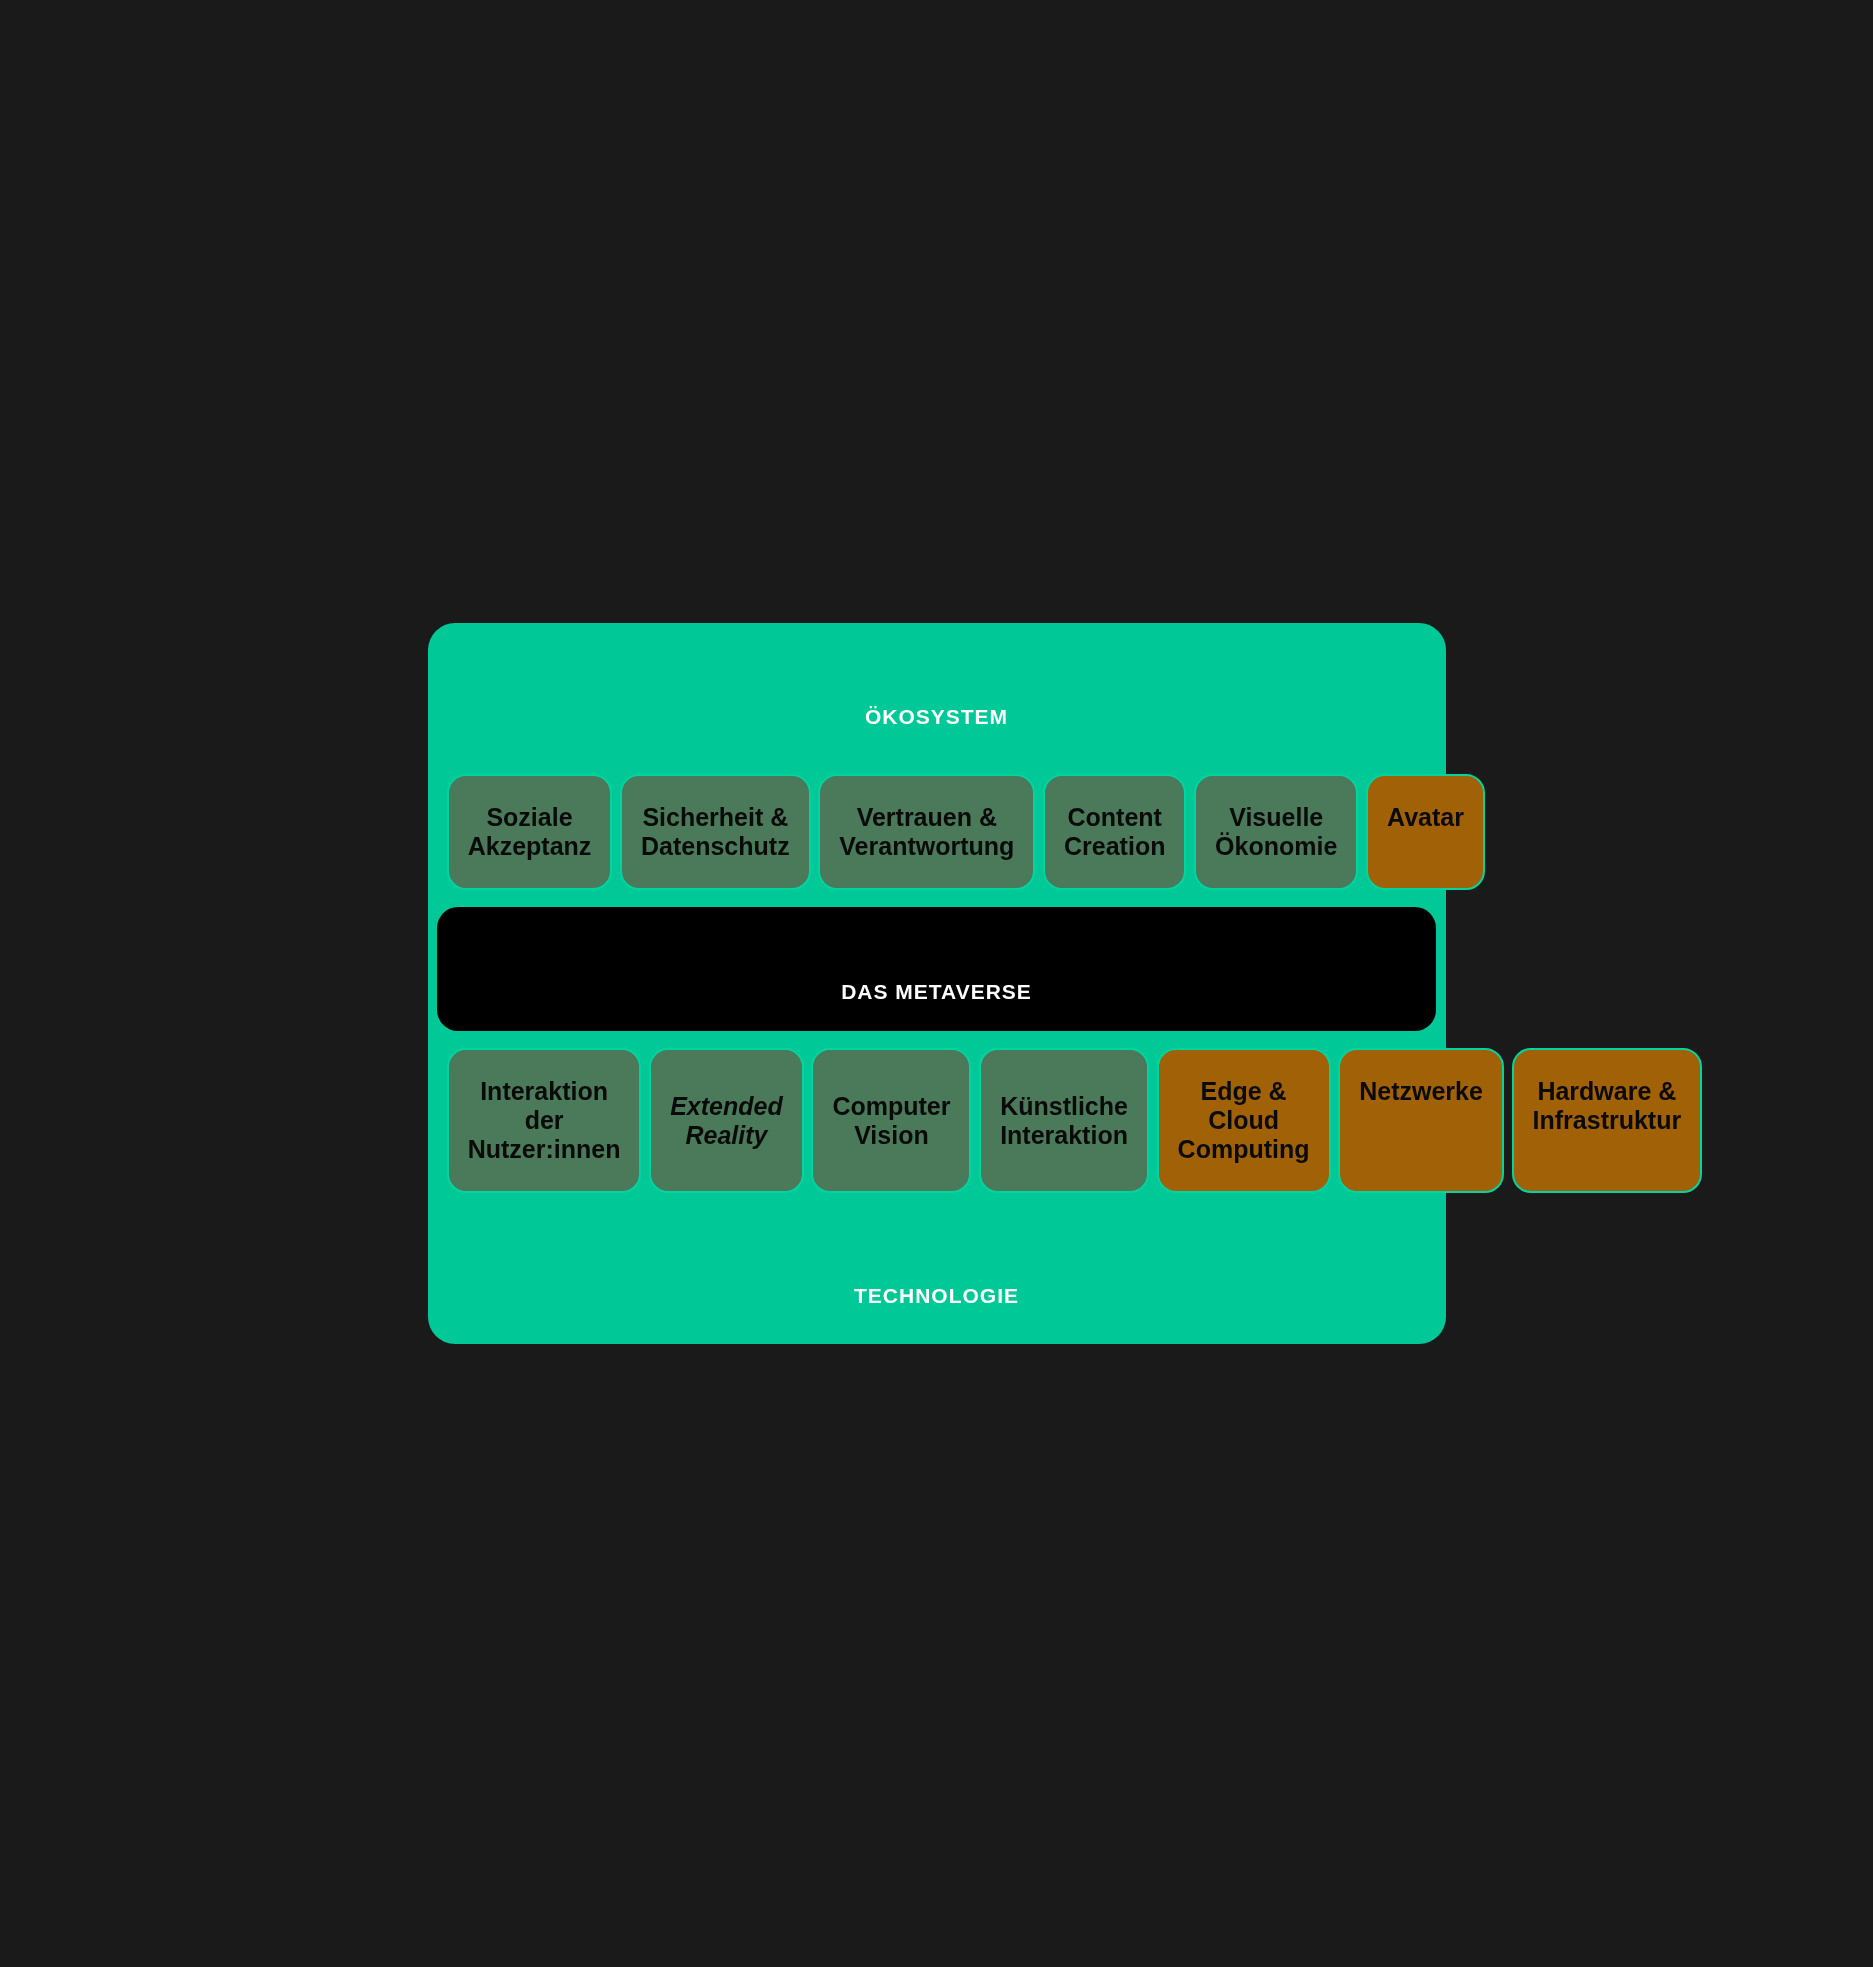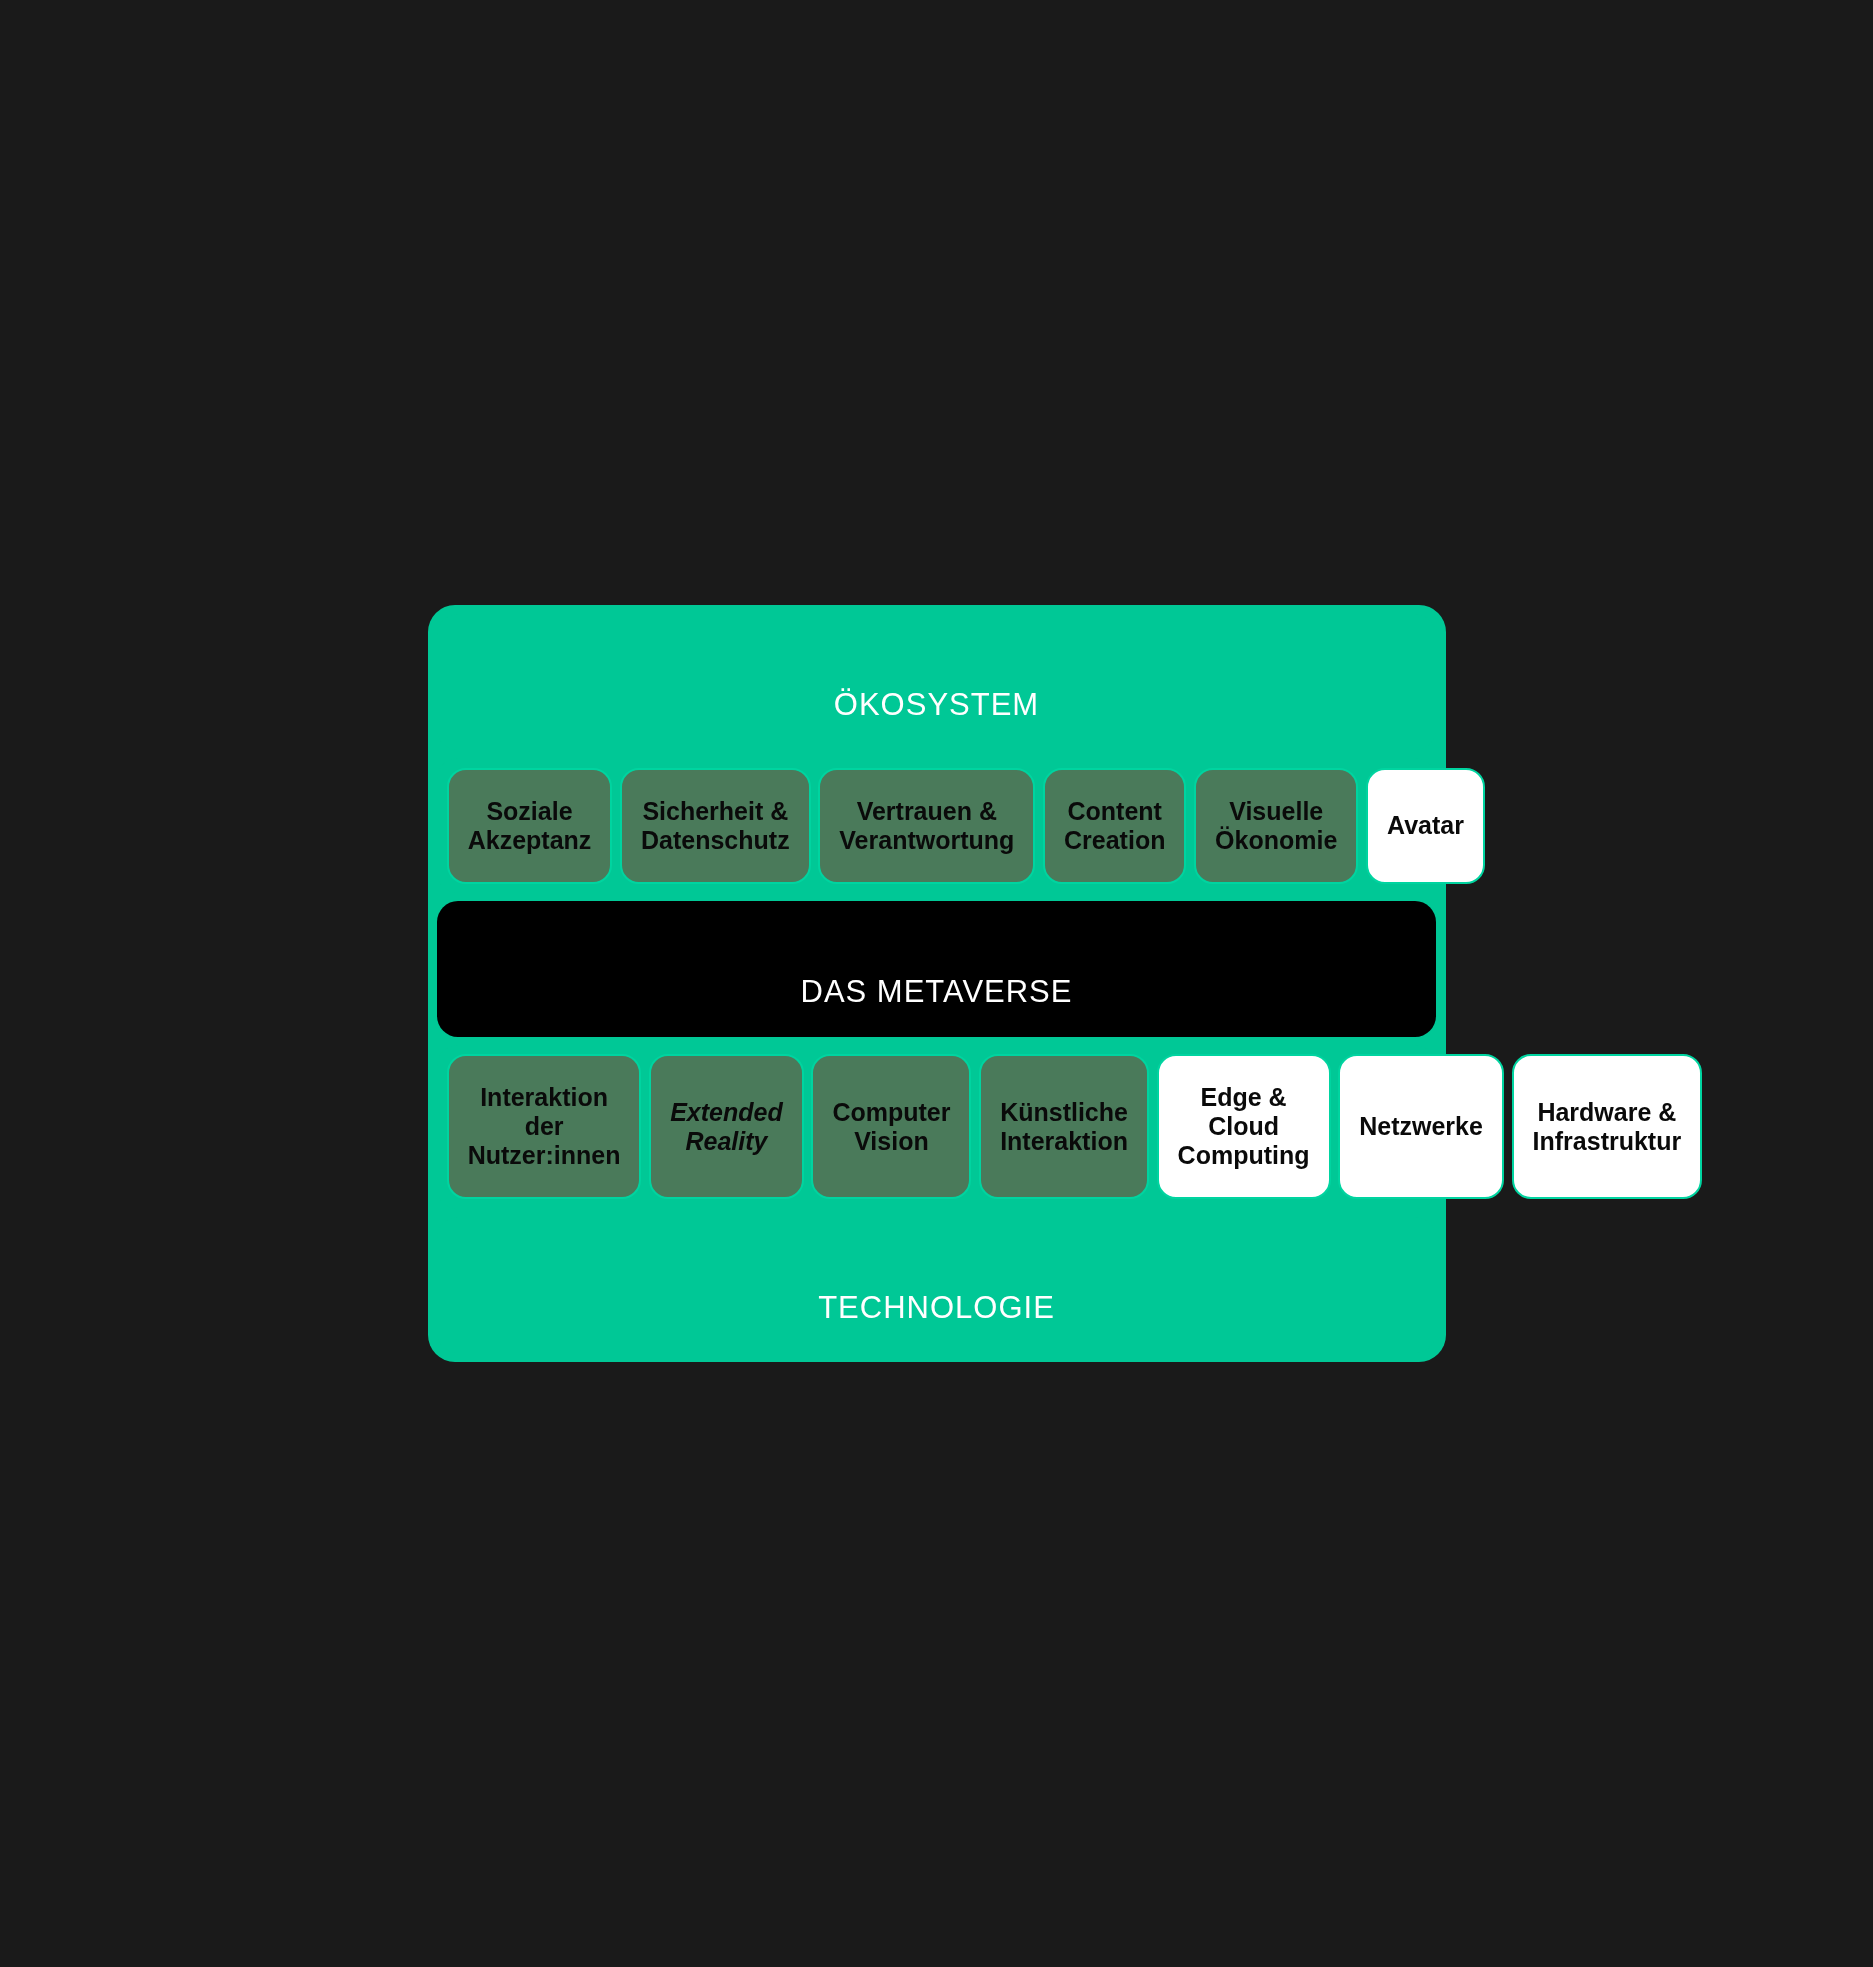--- a/index.html
+++ b/index.html
@@ -38,22 +38,22 @@
 
     .section-header.teal {
       background: #00c896;
     }
 
     .section-header.dark-teal {
       background: #000000;
     }
 
     .section-header-text {
-      font-size: 31px;
-      font-weight: 400;
+      font-size: 21px;
+      font-weight: 700;
       color: white;
       text-transform: uppercase;
       letter-spacing: 1px;
       margin-top: 46px;
     }
 
     .inner-container {
       background: #00c896;
       border-radius: 21px;
       padding: 9.6px;
@@ -80,27 +80,26 @@
     }
 
     .card-text {
       font-size: 25px;
       font-weight: 900;
       color: #0a0a0a;
       font-family: 'Arial Black', 'Arial Bold', Arial, sans-serif;
     }
 
     .card-full-row {
-      background: #ffffff;
+      background: #a16207;
       border: 2.4px solid #00d4a0;
       border-radius: 19px;
       padding: 27px 19px;
       display: flex;
       justify-content: center;
-      align-items: center;
       text-align: center;
       width: 100%;
     }
 
     .card-full-row .card-text {
       font-size: 25px;
       font-weight: 900;
       color: #0a0a0a;
     }
   </style>

